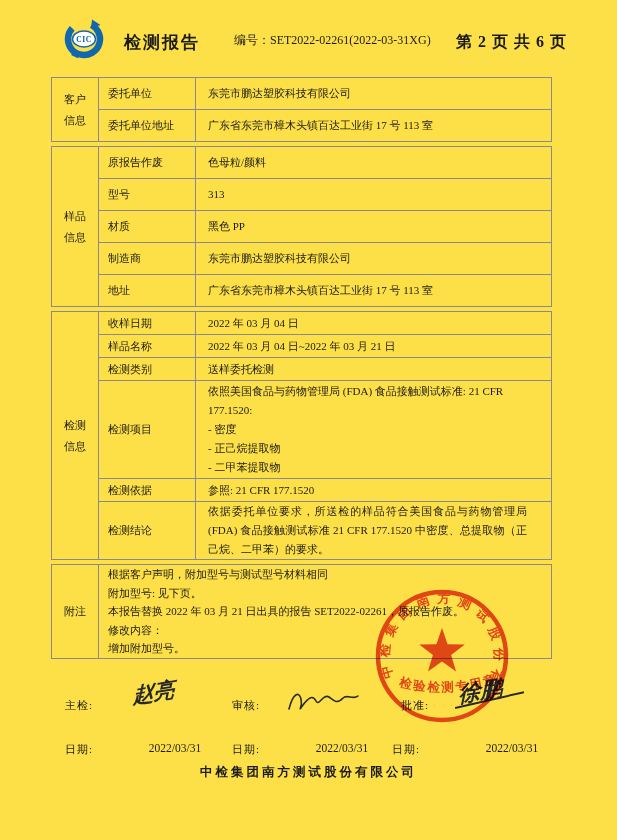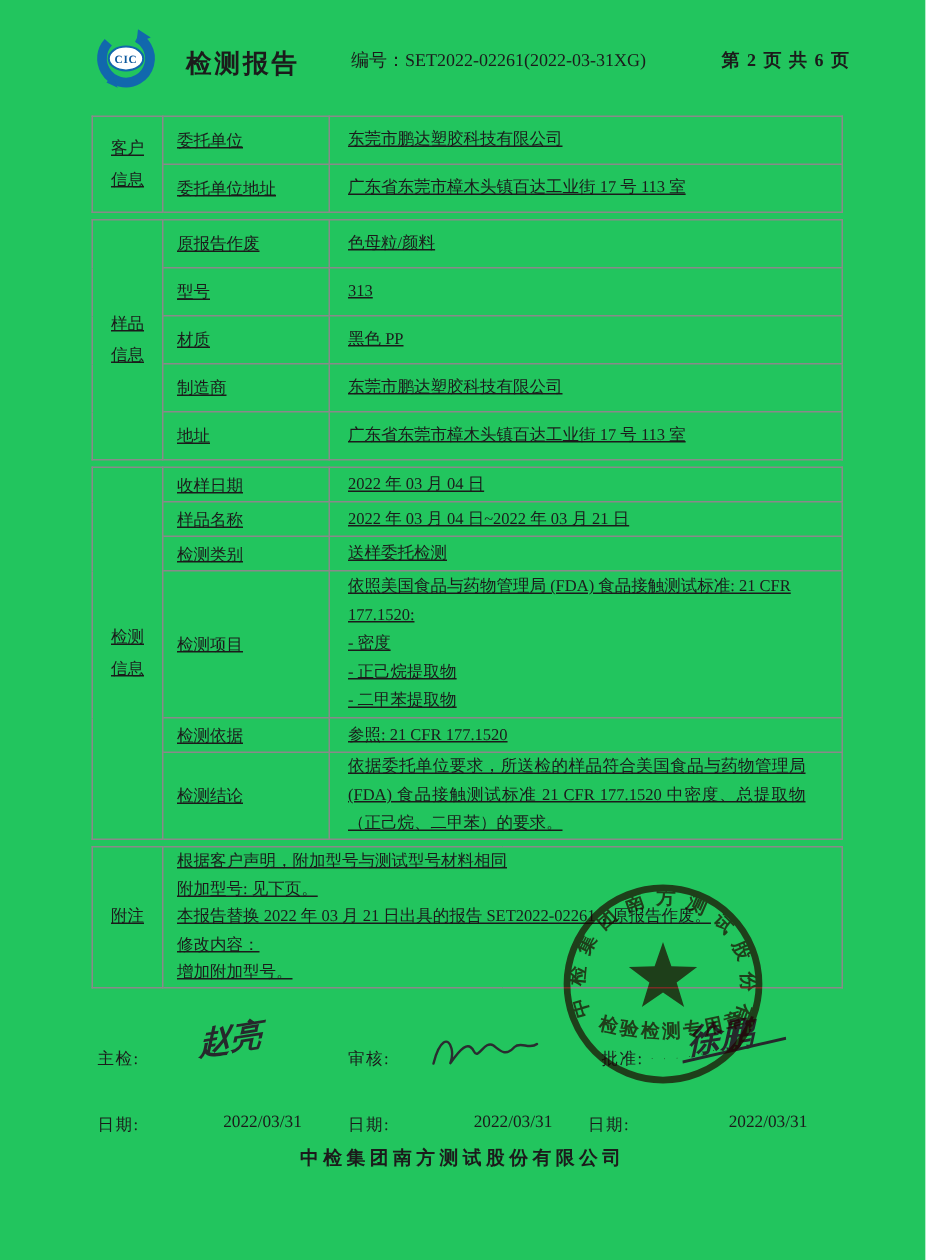--- a/index.html
+++ b/index.html
@@ -1,31 +1,31 @@
 <!DOCTYPE html>
 <html><head>
 <meta charset="utf-8">
 <style>
   * { margin:0; padding:0; box-sizing:border-box; }
   html,body { width:617px; height:840px; background:#ffffff; font-family:"Liberation Serif","DejaVu Serif",serif; color:#1b1b1b; }
-  #page { position:relative; width:617px; height:840px; background:#22c55e; overflow:hidden; }
+  #page { position:relative; width:617px; height:840px; background:#fde047; overflow:hidden; }
 
   
   .header { position:absolute; top:14px; left:62px; width:505px; height:50px; }
   .logo { position:absolute; left:0; top:2px; width:44px; height:46px; }
   .doc-title { position:absolute; left:62px; top:17px; font-size:17px; font-weight:bold; letter-spacing:2px; }
   .report-no { position:absolute; left:172px; top:18px; font-size:12px; font-weight:normal; }
-  .page-info { position:absolute; right:0; top:18px; font-size:12px; font-weight:bold; letter-spacing:1px; }
-
-  
-  .tables { position:absolute; top:77px; left:61px; width:503px;text-decoration:underline; }
+  .page-info { position:absolute; right:0; top:18px; font-size:16px; font-weight:bold; letter-spacing:1px; }
+
+  
+  .tables { position:absolute; top:77px; left:51px; width:503px; }
   table.sec { border-collapse:collapse; table-layout:fixed; width:501px; margin-bottom:4px; }
   table.sec td { border:1px solid #8a8a8a; font-size:11px; vertical-align:middle; color:#1b1b1b; }
   td.sec-label { width:47px; text-align:center; white-space:pre-line; line-height:1.9; }
-  td.f-label { width:111px; padding-left:9px; }
+  td.f-label { width:97px; padding-left:9px; }
   td.f-value { padding-left:12px; padding-right:24px; white-space:pre-line; line-height:19px; }
   .sec1 tr { height:32px; }
   .sec2 tr { height:32px; }
   .sec3 tr:nth-child(1), .sec3 tr:nth-child(2), .sec3 tr:nth-child(3) { height:23px; }
   .sec3 tr:nth-child(4) { height:98px; }
   .sec3 tr:nth-child(5) { height:23px; }
   .sec3 tr:nth-child(6) { height:58px; }
   .sec3 tr:nth-child(6) td.f-value { text-align:justify; line-height:19px; }
   .sec4 tr { height:90px; }
   .sec4 td.notes-content { padding-left:9px; white-space:pre-line; line-height:18.5px; vertical-align:middle; }

